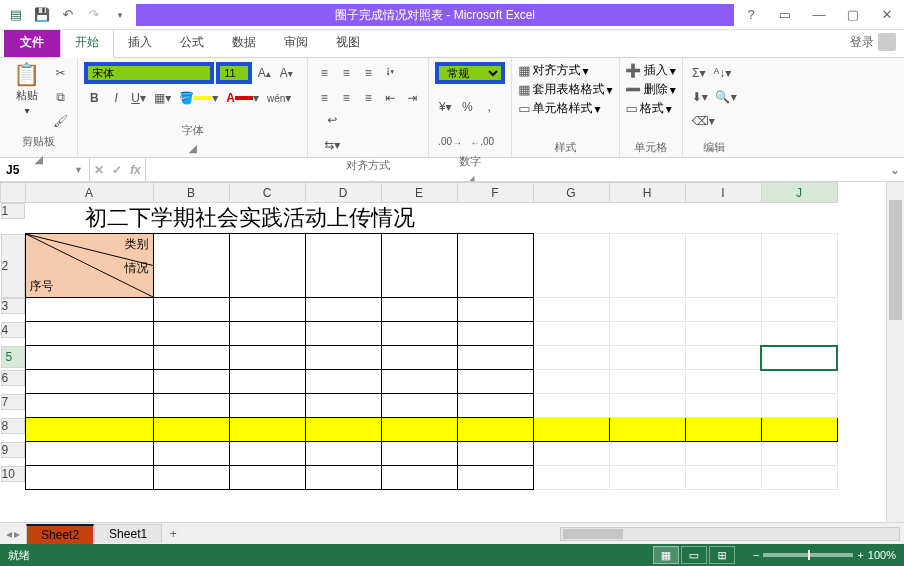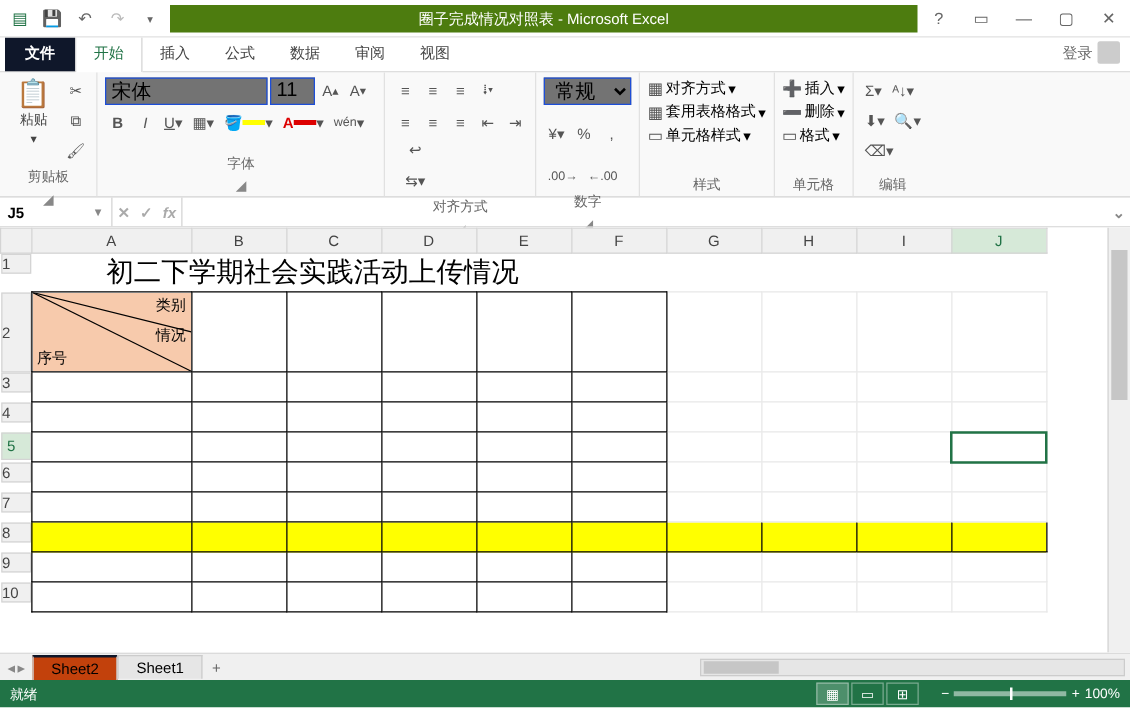--- a/index.html
+++ b/index.html
@@ -2,45 +2,45 @@
 <html><head>
 <meta charset="utf-8">
 <style>
 * { margin: 0; padding: 0; box-sizing: border-box; font-family: "Microsoft YaHei", "Segoe UI", sans-serif; }
 body { background: #fff; width: 904px; height: 566px; overflow: hidden; display: flex; flex-direction: column; font-size: 12px; }
 
 
 .titlebar { height: 30px; background: #fff; display: flex; align-items: center; border-bottom: 1px solid #e1e1e1; position: relative; }
 .titlebar .qat { display: flex; align-items: center; gap: 2px; padding: 0 4px; }
 .titlebar .qat .ic { width: 24px; height: 22px; display: flex; align-items: center; justify-content: center; color: #666; font-size: 13px; }
-.titlebar .title-red { flex: 1; height: 22px; background: #4d7c0f; color: #fff; text-align: center; line-height: 22px; font-size: 12px; margin: 4px 0; }
+.titlebar .title-red { flex: 1; height: 22px; background: #8b5cf6; color: #fff; text-align: center; line-height: 22px; font-size: 12px; margin: 4px 0; }
 .titlebar .winctrl { display: flex; align-items: center; color: #666; }
 .titlebar .winctrl .ic { width: 34px; height: 22px; display: flex; align-items: center; justify-content: center; font-size: 13px; }
 
 
 .ribtabs { height: 28px; display: flex; align-items: flex-end; background: #fff; padding-left: 4px; border-bottom: 1px solid #d4d4d4; }
 .ribtabs .tab { padding: 6px 14px; color: #444; font-size: 12px; cursor: pointer; }
-.ribtabs .tab.file { background: #0f172a; color: #fff; padding: 6px 16px; font-weight: bold; }
+.ribtabs .tab.file { background: #a21caf; color: #fff; padding: 6px 16px; font-weight: bold; }
 .ribtabs .tab.active { color: #217346; border: 1px solid #d4d4d4; border-bottom: 1px solid #fff; background: #fff; margin-bottom: -1px; }
 .ribtabs .spacer { flex: 1; }
 .ribtabs .login { padding: 6px 8px; color: #666; display: flex; align-items: center; gap: 4px; }
 .ribtabs .login .av { width: 18px; height: 18px; background: #ccc; border-radius: 2px; }
 
 
 .ribbon { height: 100px; background: #f9f9f9; border-bottom: 1px solid #d4d4d4; display: flex; }
 .group { border-right: 1px solid #e1e1e1; padding: 4px 6px 2px; display: flex; flex-direction: column; justify-content: space-between; }
 .group .body { flex: 1; display: flex; align-items: flex-start; gap: 2px; }
 .group .label { text-align: center; font-size: 11px; color: #666; padding-top: 2px; display: flex; justify-content: center; gap: 4px; flex-direction: column; }
 .group .label .dl { color: #888; }
 .bigbtn { width: 42px; display: flex; flex-direction: column; align-items: center; gap: 2px; padding: 2px; color: #444; }
 .bigbtn .glyph { font-size: 22px; line-height: 1; }
 .bigbtn .txt { font-size: 11px; }
 .smcol { display: flex; flex-direction: column; gap: 2px; }
 .smbtn { min-width: 20px; height: 22px; padding: 0 3px; display: flex; align-items: center; justify-content: center; color: #555; }
-.sel { height: 22px; border: 1px solid #1d4ed8; background: #737373; font-size: 16px; padding: 0 4px; }
+.sel { height: 22px; border: 4px solid #1d4ed8; background: #84cc16; font-size: 11px; padding: 0 4px; }
 .row { display: flex; gap: 2px; align-items: center; }
 .swatch { width: 18px; height: 4px; }
 .ic-s { font-size: 13px; color: #555; }
 .mini { font-size: 10px; }
 
 
 .fbar { height: 24px; border-bottom: 1px solid #d4d4d4; display: flex; align-items: stretch; font-weight: bold; }
 .namebox { width: 90px; border-right: 1px solid #d4d4d4; display: flex; align-items: center; padding: 0 6px; font-size: 12px; }
 .namebox .dd { margin-left: auto; color: #888; font-size: 9px; }
 .fxbtns { display: flex; align-items: center; padding: 0 4px; color: #aaa; gap: 8px; border-right: 1px solid #d4d4d4; font-size: 12px; }

